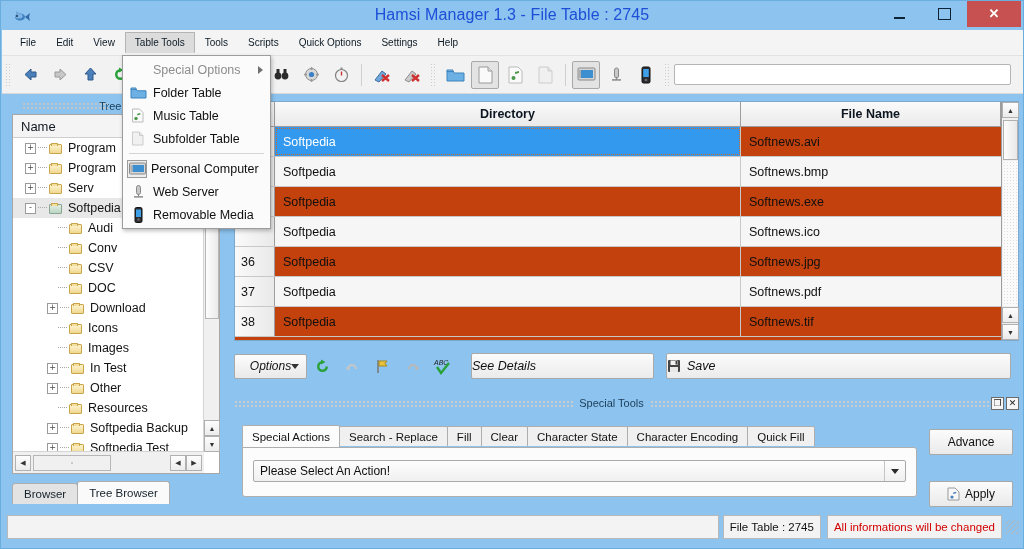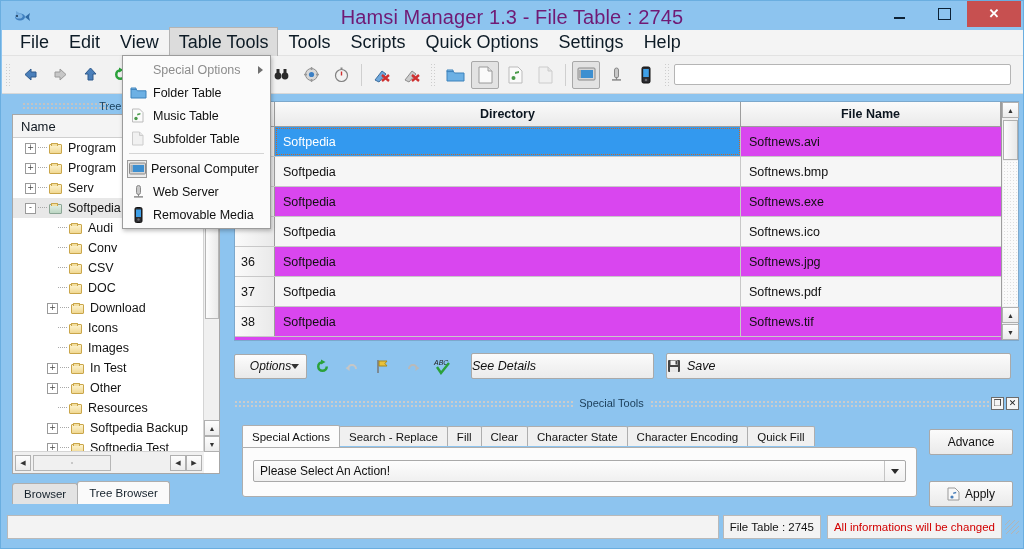--- a/index.html
+++ b/index.html
@@ -19,38 +19,38 @@
   
   .titlebar{
     position:absolute;left:0;top:0;width:1022px;height:29px;
     background:#8dc4ef;
   }
   .title-icon{
     position:absolute;left:12px;top:6px;width:18px;height:18px;
   }
   .title-text{
     position:absolute;left:0;top:5px;width:1022px;text-align:center;
-    font-size:20px;color:#701a75;letter-spacing:.1px;
+    font-size:16px;color:#1d4ed8;letter-spacing:.1px;
   }
   .winbtns{position:absolute;right:2px;top:0;height:29px;display:flex;align-items:flex-start;}
   .wbtn{width:45px;height:26px;display:flex;align-items:center;justify-content:center;
         background:transparent;border:none;cursor:default;}
   .wbtn span{display:block;}
   .wbtn.min span{width:11px;height:2px;background:#0d2235;margin-top:7px;}
   .wbtn.max span{width:11px;height:10px;border:1.6px solid #0d2235;}
   .wbtn.close{background:#c75050;width:54px;}
   .wbtn.close span{color:#fff;font-size:13px;line-height:12px;font-weight:bold;}
   
   .menubar{
     position:absolute;left:1px;top:29px;width:1021px;height:26px;
     background:#f4f4f4;border-bottom:1px solid #e2e2e2;
     display:flex;align-items:center;padding-left:8px;box-sizing:border-box;
   }
   .menu-item{
-    padding:4px 9px;font-size:18px;color:#0d1b26;cursor:default;white-space:nowrap;
+    padding:4px 9px;font-size:10px;color:#0d1b26;cursor:default;white-space:nowrap;
     border:1px solid transparent;
   }
   .menu-item.active{
     background:#dcdcdc;border:1px solid #b4b4b4;border-bottom-color:#dcdcdc;
   }
   
   .toolbar{
     position:absolute;left:1px;top:55px;width:1021px;height:38px;
     background:#f2f2f2;border-bottom:1px solid #d8d8d8;
     display:flex;align-items:center;box-sizing:border-box;
@@ -125,21 +125,21 @@
     position:absolute;left:8px;top:385px;width:208px;height:22px;display:flex;align-items:flex-end;
   }
   .btab{
     height:20px;padding:0 11px;display:flex;align-items:center;font-size:11.5px;color:#15212b;
     background:#e3e3e3;border:1px solid #aeaeae;border-bottom:none;border-radius:3px 3px 0 0;margin-right:-1px;
   }
   .btab.active{background:#fafafa;height:22px;}
   
   .tablewrap{
     position:absolute;left:233px;top:100px;width:785px;height:240px;
-    background:#d946ef;border:1px solid #7ca8cc;box-sizing:border-box;
+    background:#c2410c;border:1px solid #7ca8cc;box-sizing:border-box;
   }
   .thead{
     position:absolute;left:0;top:0;height:25px;width:766px;display:flex;box-sizing:border-box;
     background:linear-gradient(#fafafa,#eaeaea);border-bottom:1px solid #9d9d9d;
   }
   .thcorner{width:40px;border-right:1px solid #9d9d9d;box-sizing:border-box;}
   .th{
     display:flex;align-items:center;justify-content:center;font-size:12.5px;font-weight:bold;color:#0c1620;
     border-right:1px solid #9d9d9d;box-sizing:border-box;
   }

